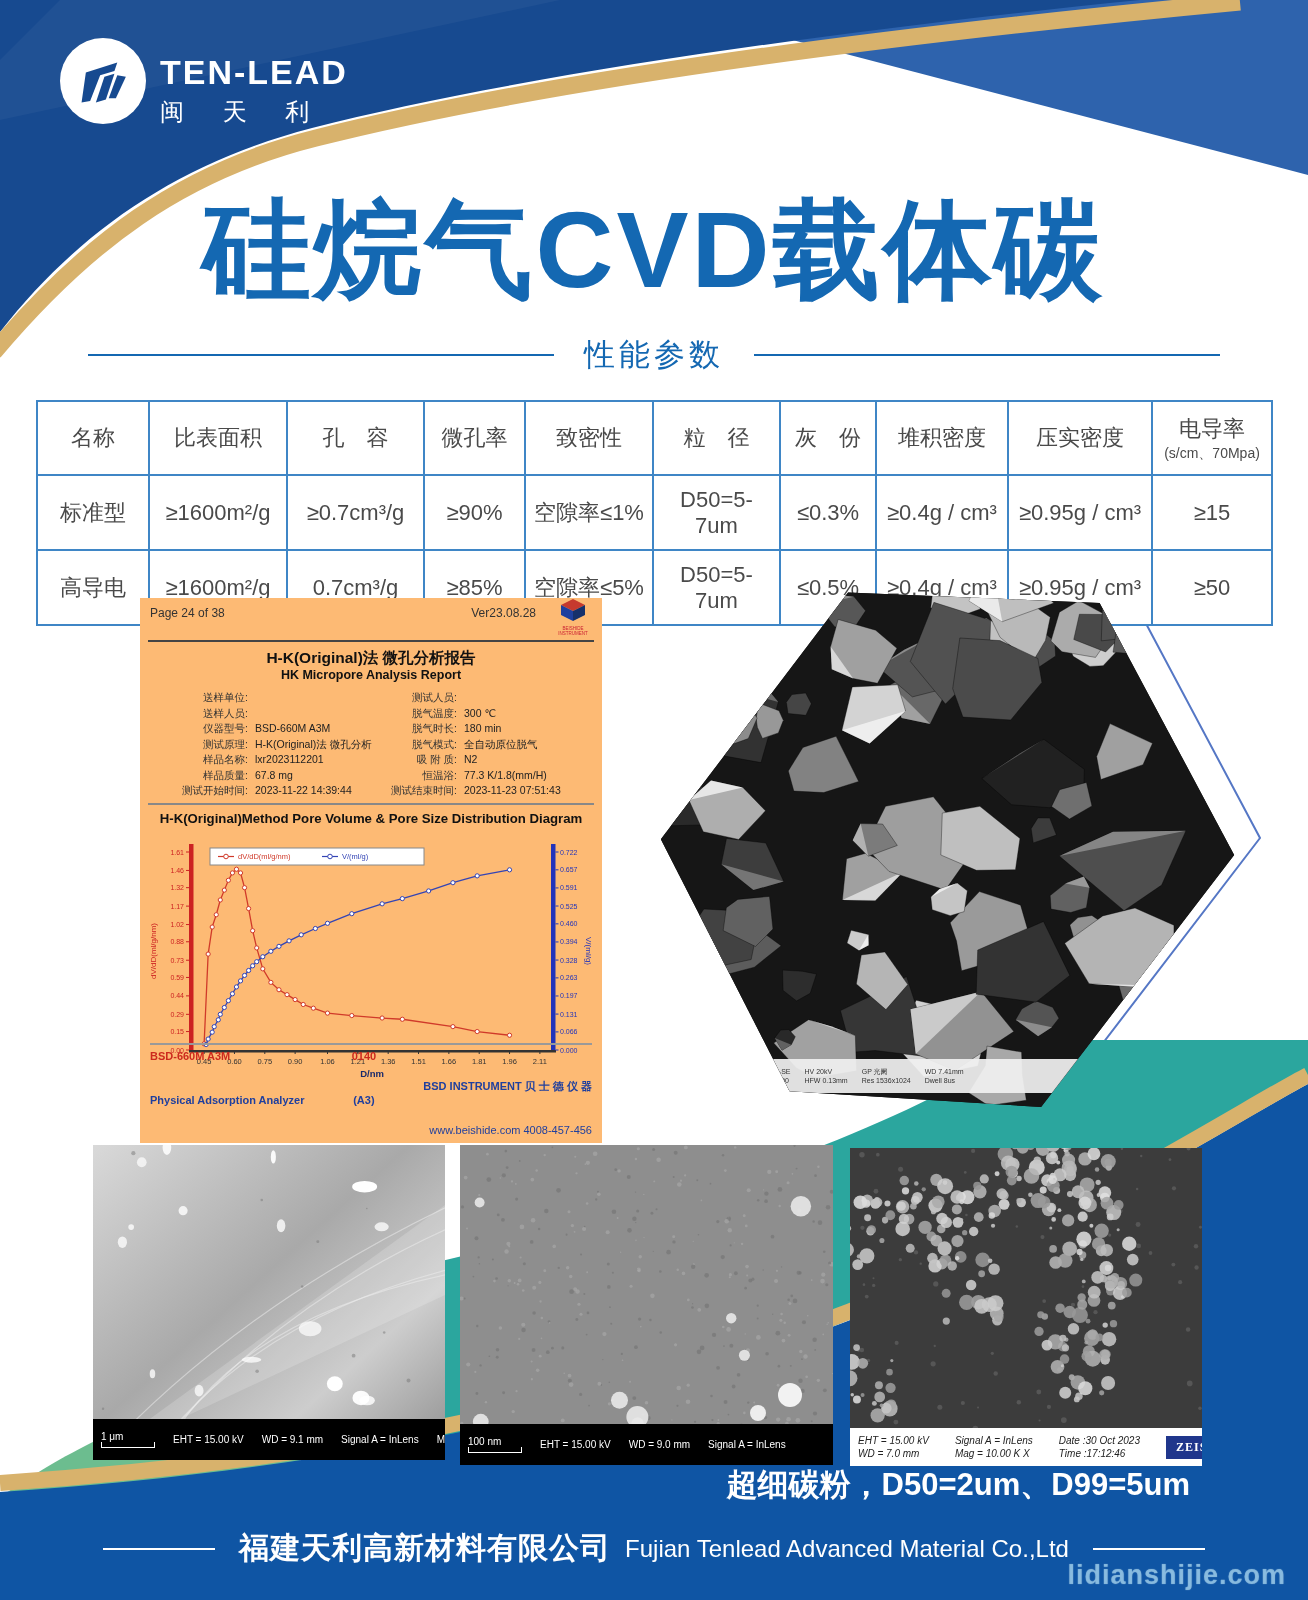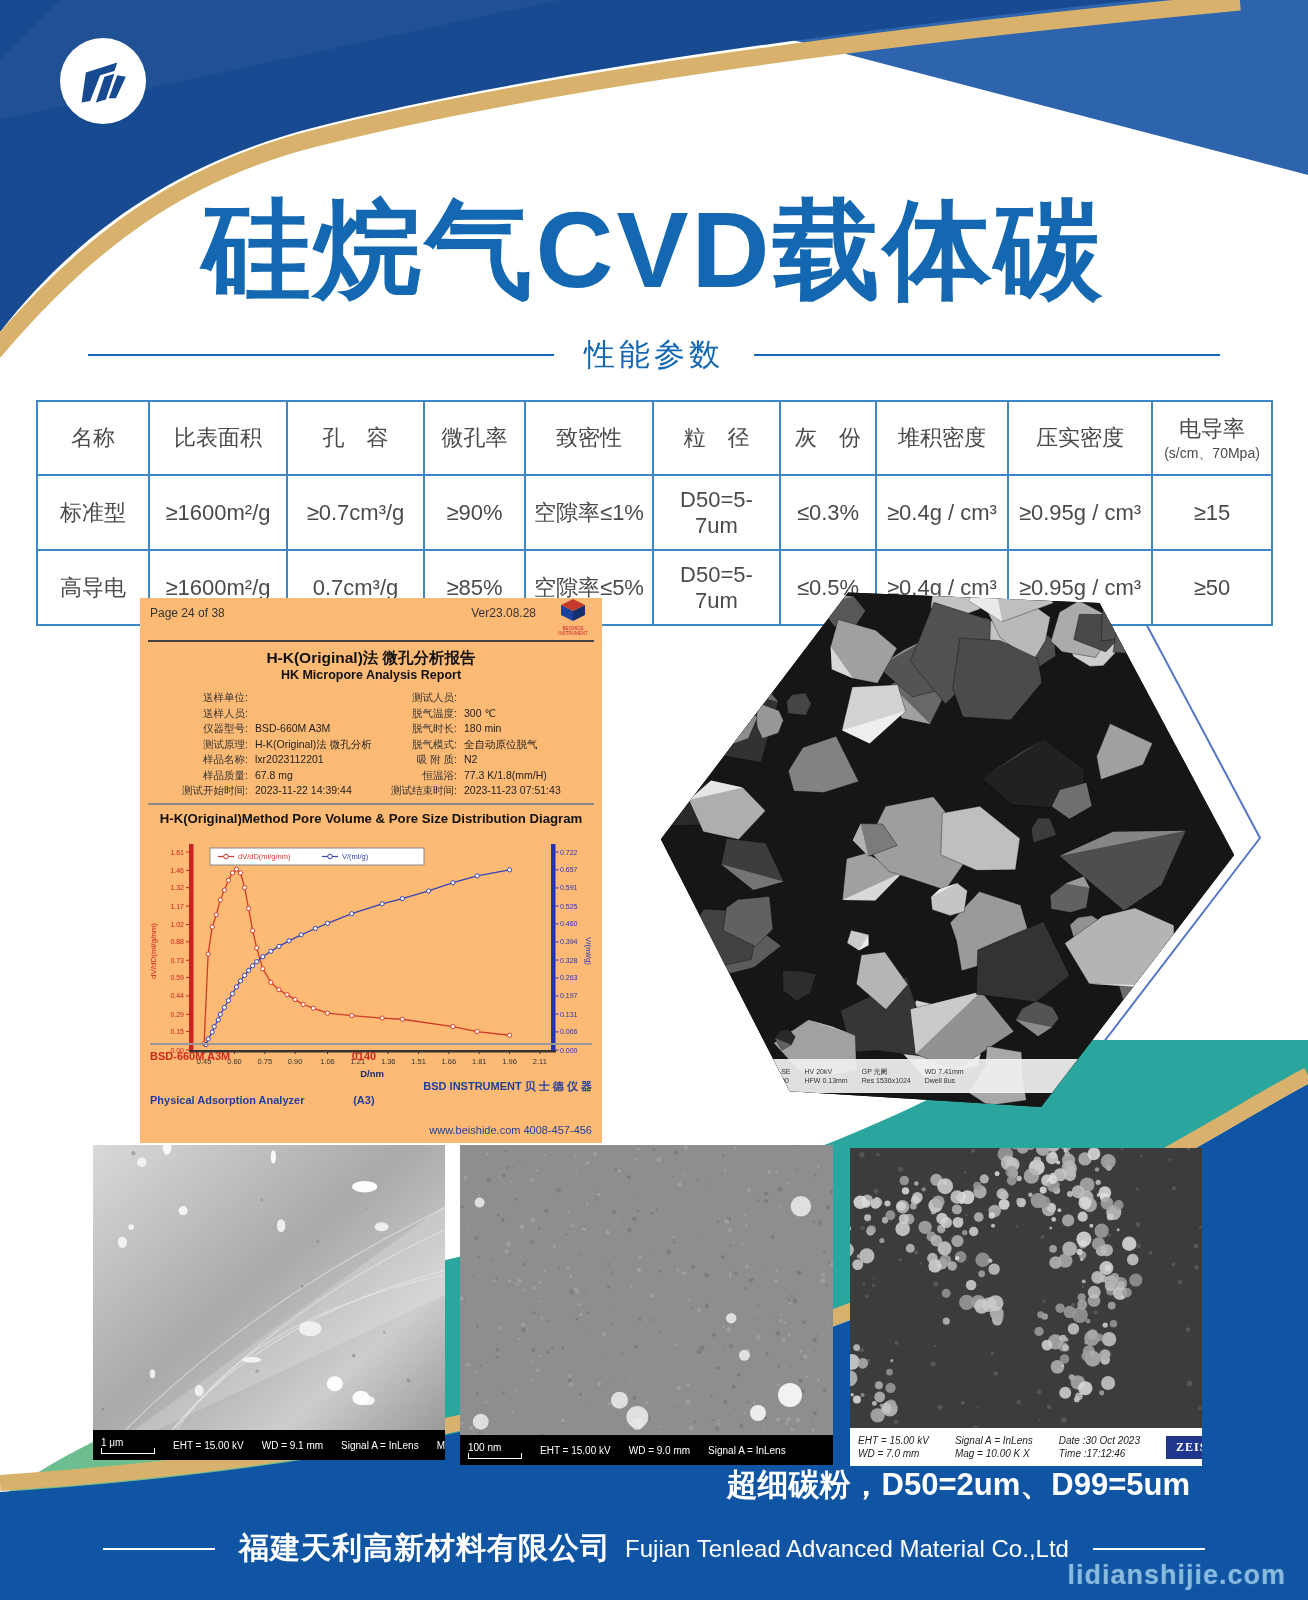--- a/index.html
+++ b/index.html
@@ -59,21 +59,21 @@
   #hex-logo{width:13px;height:13px;border-radius:50%;background:#2a4d9b;border:2px solid #9ab;flex:none;margin-right:8px;}
   #hex-right{margin-left:auto;text-align:right;line-height:10px;}
   #hex-sem-label{font-size:9px;font-weight:bold;color:#111;}
   .scalebar{height:4px;border-left:1px solid #333;border-right:1px solid #333;border-bottom:1px solid #333;width:46px;margin-left:auto;}
   
   #bottom-svg{left:0;top:1040px;z-index:1;}
   .sem{z-index:2;overflow:hidden;}
   #sem1{left:93px;top:1145px;width:352px;height:315px;}
   #sem2{left:460px;top:1145px;width:373px;height:320px;}
   #sem3{left:850px;top:1148px;width:352px;height:318px;background:#3a3a3a;}
-  .sem-bar{position:absolute;left:0;right:0;bottom:0;height:30px;background:#000;display:flex;align-items:center;
+  .sem-bar{position:absolute;left:0;right:0;bottom:0;height:41px;background:#000;display:flex;align-items:center;
            color:#fff;font-size:10px;padding:0 8px;white-space:nowrap;}
   .sem-bar .item{margin-right:18px;}
   .scale-block{width:72px;flex:none;}
   .scale-block span{display:block;font-size:10px;line-height:11px;}
   .sbar{height:5px;border-left:1px solid #fff;border-right:1px solid #fff;border-bottom:1px solid #fff;width:52px;}
   #sem3-bar{position:absolute;left:0;right:0;bottom:0;height:38px;background:#fff;display:flex;align-items:center;
             font-size:10px;font-style:italic;color:#222;padding:0 8px;}
   #sem3-bar .col{margin-right:26px;line-height:13px;white-space:nowrap;}
   #zeiss-box{margin-left:auto;background:#20368c;color:#fff;font-family:"Liberation Serif",serif;
              font-weight:bold;font-style:normal;font-size:12px;letter-spacing:1px;padding:4px 10px;}
@@ -97,20 +97,24 @@
     <path d="M-6,352 C 86,243 180,172 316,138 C 530,84 860,38 1240,2" stroke="#d8b26c" stroke-width="17" fill="none"></path>
   </svg>
 
   <div id="logo-wrap" class="abs">
     <div id="logo-circle">
       <svg width="60" height="60" viewBox="0 0 84 84">
         <path d="M18,30 L62,16 L58,28 L38,34 L24,70 L12,72 Z" fill="#174a90"></path>
         <path d="M44,36 L58,32 L46,68 L32,72 Z" fill="#174a90"></path>
         <path d="M62,34 L74,36 L60,66 L50,66 Z" fill="#174a90"></path>
       </svg>
+    </div>
+    <div id="brand-text">
+      <div id="brand-en">TEN-LEAD</div>
+      <div id="brand-cn">闽 天 利</div>
     </div>
   </div>
 
   <div id="poster-title" class="abs">硅烷气CVD载体碳</div>
   <div id="subtitle-row" class="abs">
     <div class="sline"></div>
     <div id="subtitle-text">性能参数</div>
     <div class="sline"></div>
   </div>
 

